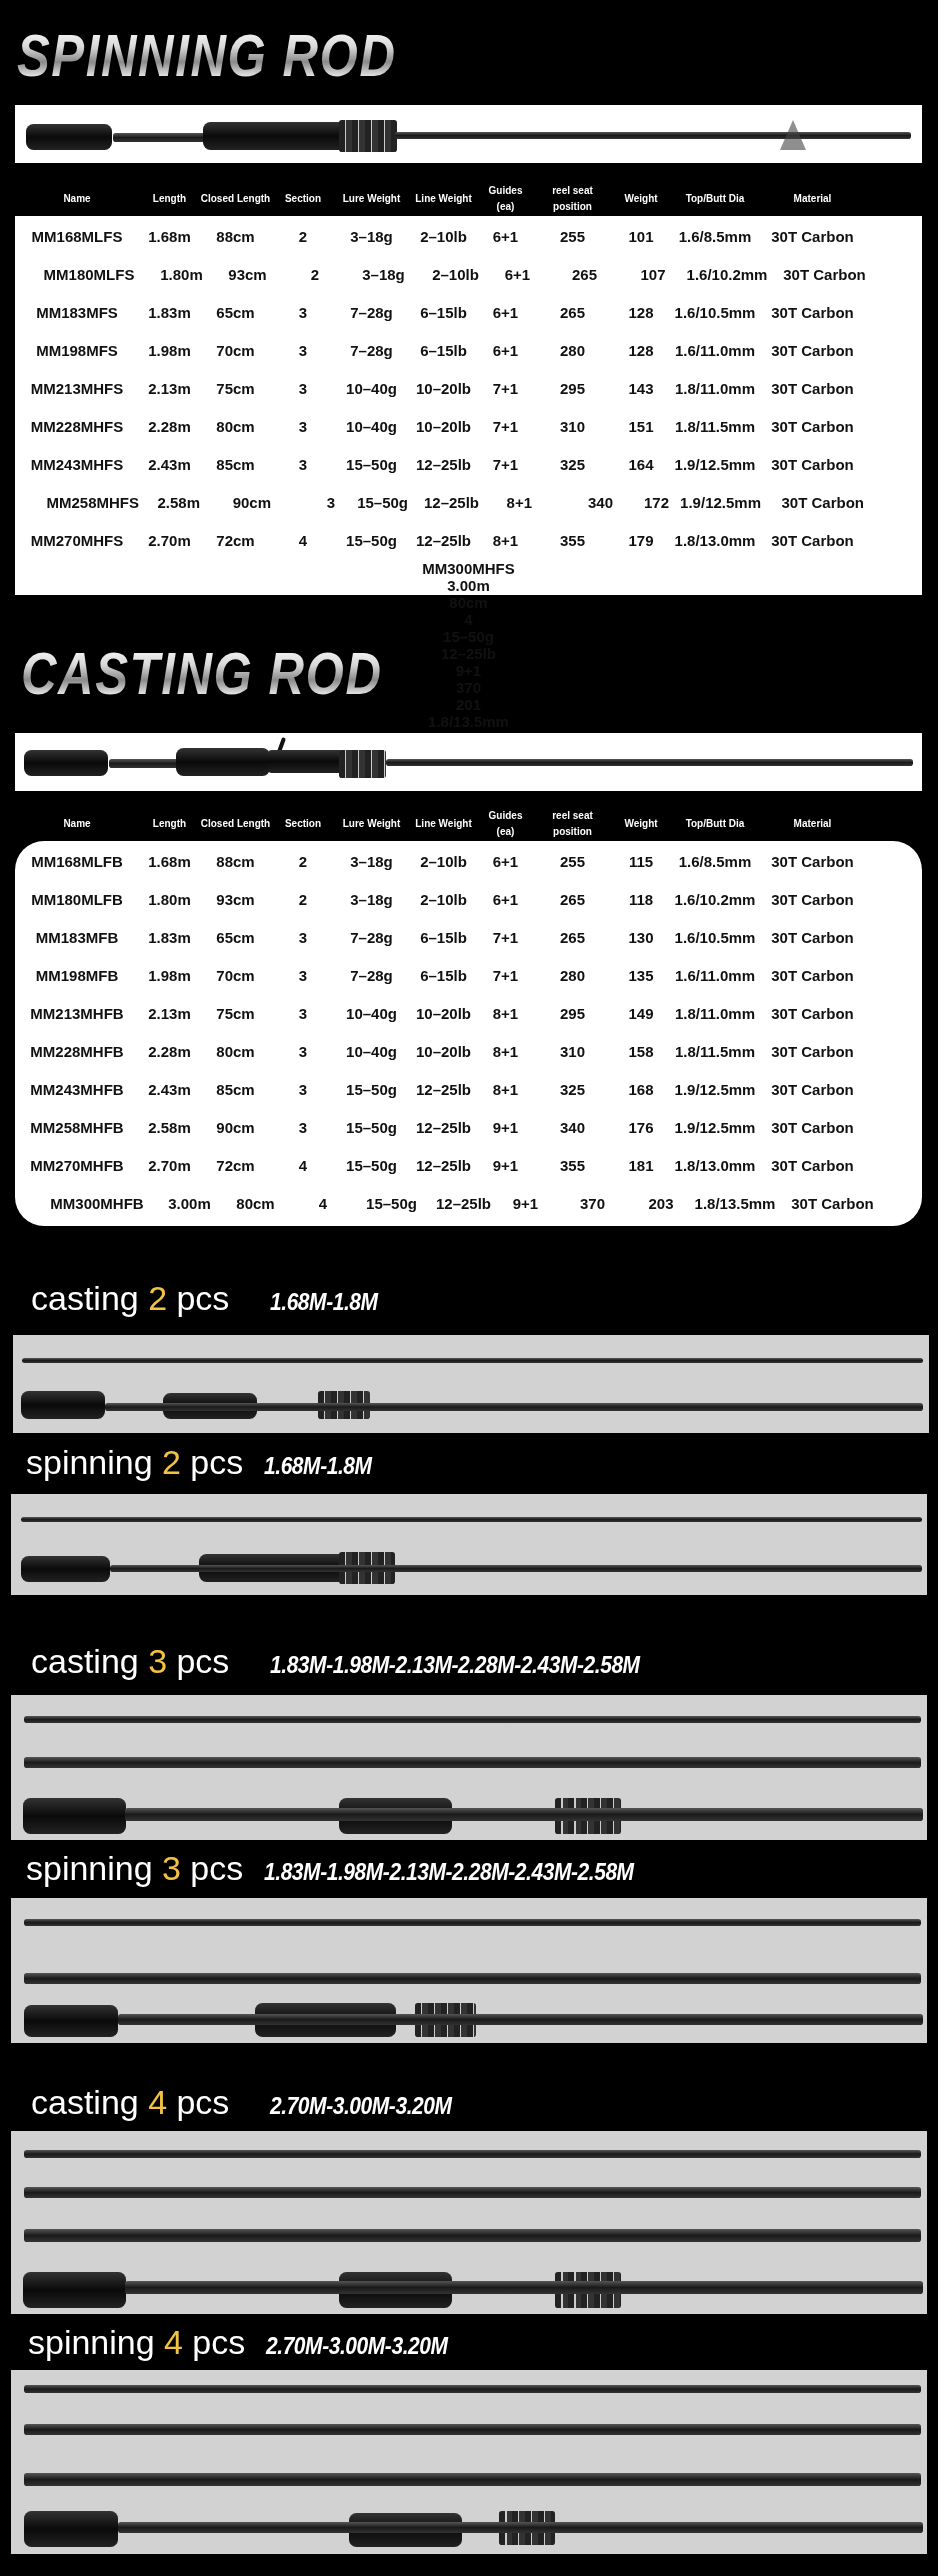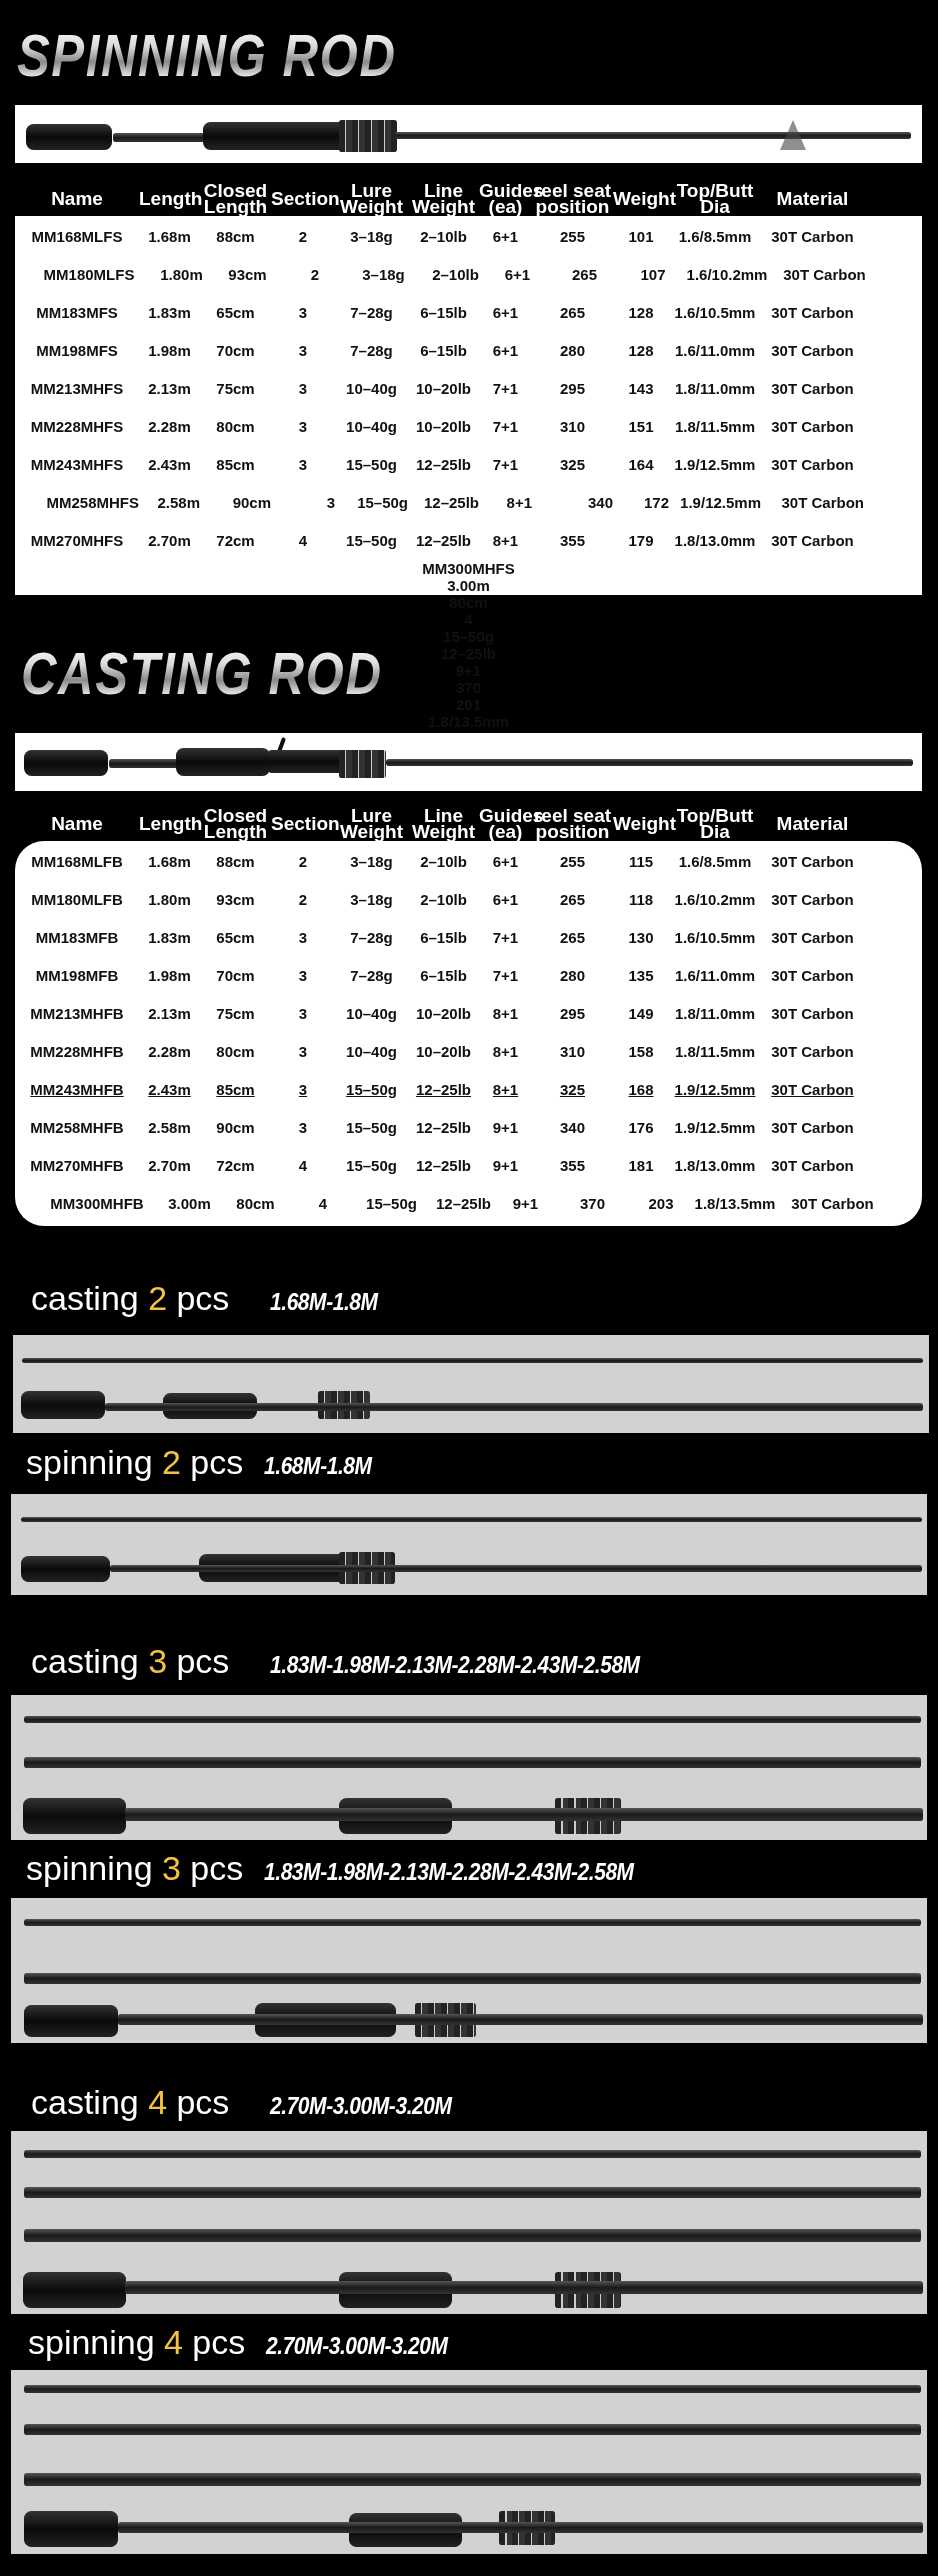--- a/index.html
+++ b/index.html
@@ -13,21 +13,21 @@
     transform: scaleX(0.82); transform-origin: left center;
     background: linear-gradient(180deg, #ffffff 0%, #d8d8d8 35%, #8a8a8a 60%, #e8e8e8 85%, #9a9a9a 100%);
     -webkit-background-clip: text; background-clip: text; color: transparent;
     text-shadow: none;
     line-height: 1;
   }
 
   .rod-photo { background: #fff; }
   .rod-photo.gray { background: #d2d2d2; }
 
-  .spec-header { display: flex; color: #fff; font-weight: bold; font-size: 19px; text-align: center; align-items: center; }
+  .spec-header { display: flex; color: #fff; font-weight: bold; font-size: 10px; text-align: center; align-items: center; }
   .spec-header > div { line-height: 16px; }
 
   .spec-table { background: #fff; }
   .spec-row { display: flex; align-items: center; font-weight: bold; font-size: 15px; text-align: center; color: #111; }
   .spec-row > div { white-space: nowrap; }
 
   .c0{width:124px}.c1{width:61px}.c2{width:71px}.c3{width:64px}.c4{width:73px}.c5{width:71px}.c6{width:53px}.c7{width:81px}.c8{width:56px}.c9{width:92px}.c10{width:103px}
 
   .pcs-title { color: #fff; font-size: 34px; line-height: 1; white-space: nowrap; display: flex; align-items: baseline; }
   .pcs-title .hl { color: #f2c240; margin: 0 9.4px; }
@@ -298,21 +298,21 @@
       <div class="c2">80cm</div>
       <div class="c3">3</div>
       <div class="c4">10–40g</div>
       <div class="c5">10–20lb</div>
       <div class="c6">8+1</div>
       <div class="c7">310</div>
       <div class="c8">158</div>
       <div class="c9">1.8/11.5mm</div>
       <div class="c10">30T Carbon</div>
     </div>
-    <div class="spec-row" style="height: 38px; text-decoration: underline;">
+    <div class="spec-row" style="height: 38px;">
       <div class="c0">MM243MHFB</div>
       <div class="c1">2.43m</div>
       <div class="c2">85cm</div>
       <div class="c3">3</div>
       <div class="c4">15–50g</div>
       <div class="c5">12–25lb</div>
       <div class="c6">8+1</div>
       <div class="c7">325</div>
       <div class="c8">168</div>
       <div class="c9">1.9/12.5mm</div>

